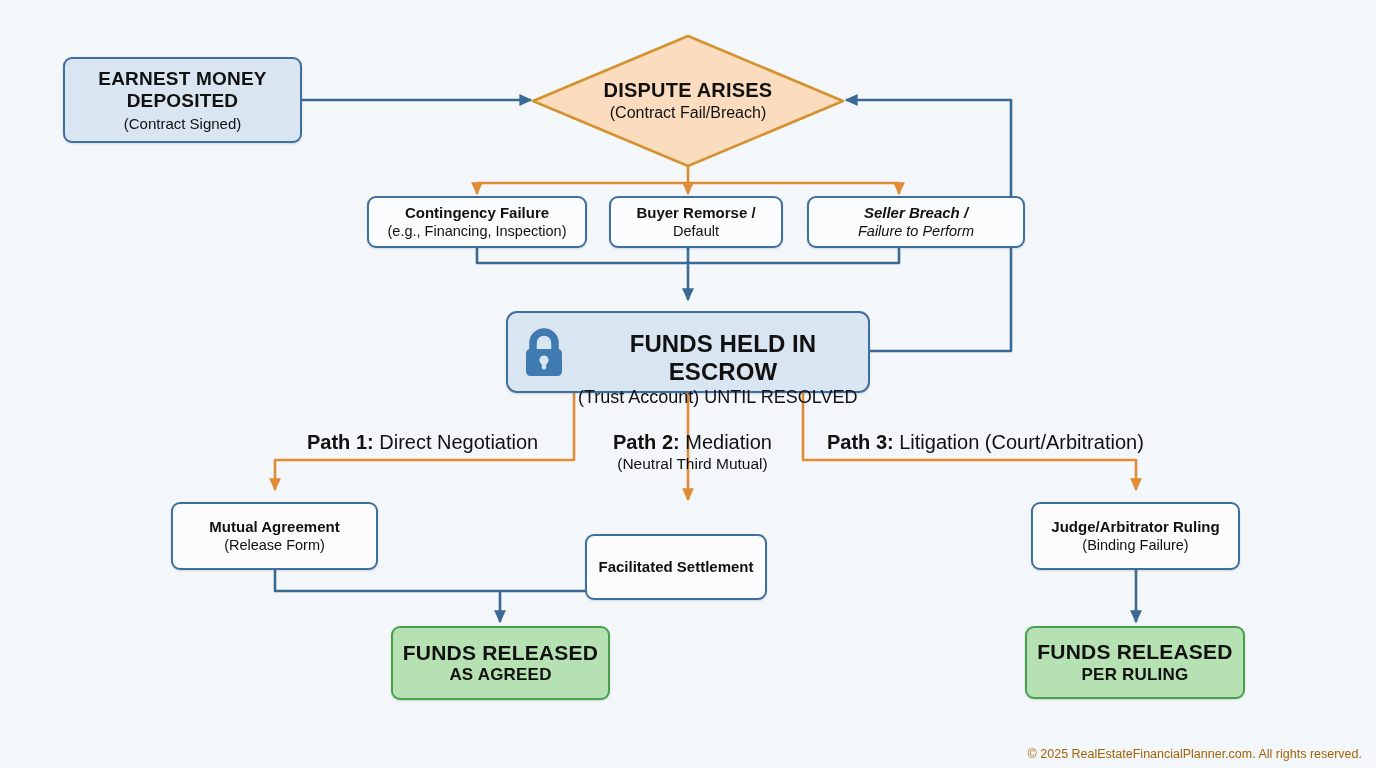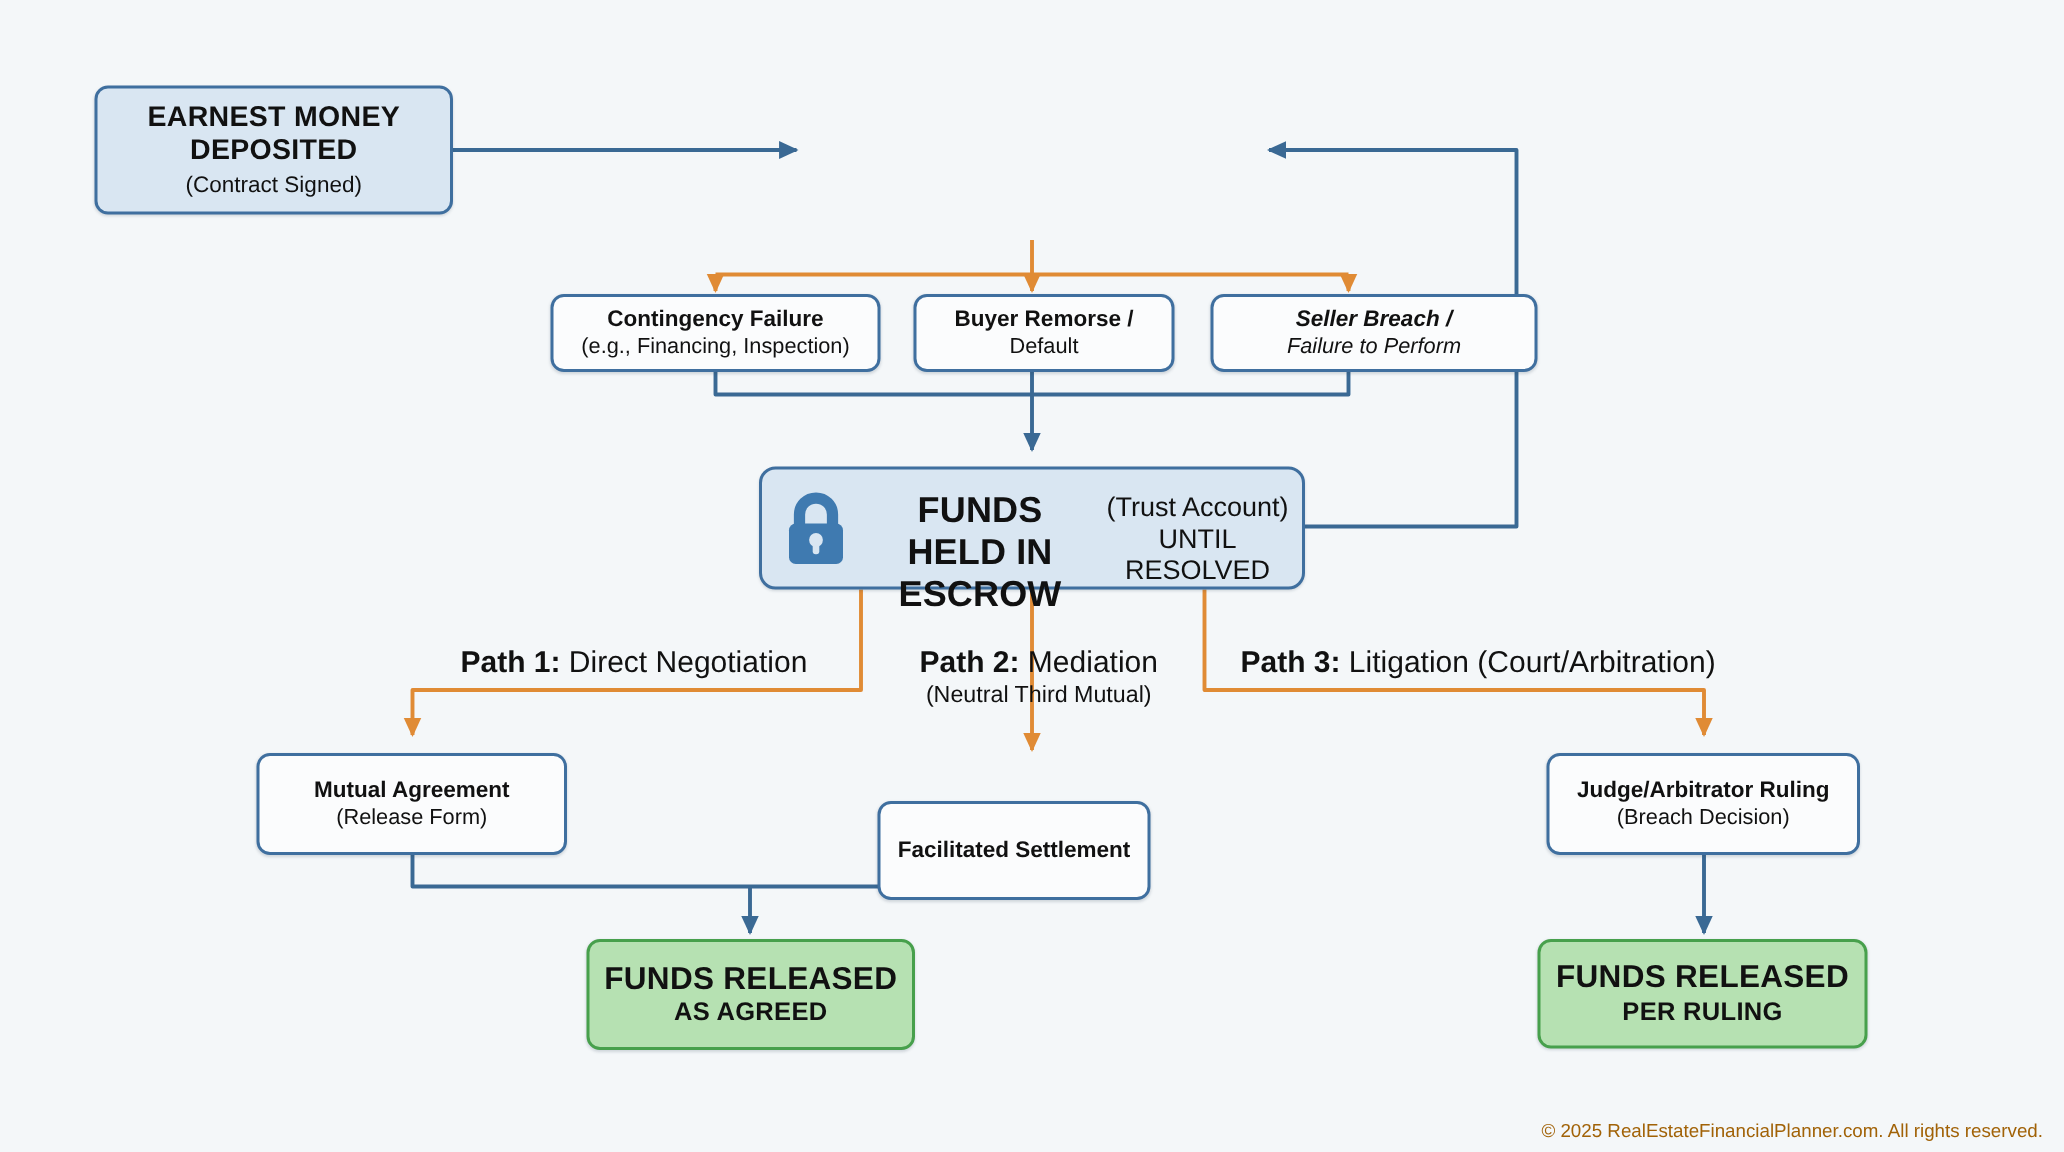--- a/index.html
+++ b/index.html
@@ -74,21 +74,21 @@
     background: #d9e6f2;
     border: 2px solid #3f6f9f;
     flex-direction: row;
     justify-content: flex-start;
     padding-left: 14px;
     gap: 12px;
     border-radius: 11px;
   }
   .n-escrow .txtcol {
     display: flex;
-    flex-direction: row;
+    flex-direction: column;
     align-items: flex-start;
     margin-top: 34px;
   }
   .n-escrow .l1 { font-weight: bold; font-size: 24px; letter-spacing: .1px; }
   .n-escrow .l2 { font-weight: normal; font-size: 18px; margin-top: 1px; }
   .lock-icon { flex: 0 0 auto; display: block; }
 
   
   .diamond-wrap {
     position: absolute;
@@ -191,20 +191,29 @@
 
       <path d="M1136,570 L1136,622" stroke="#3a6994" stroke-width="2.6" marker-end="url(#arrB)"></path>
     </g>
   </svg>
 
   <div class="node n-blue" style="left:63px; top:57px; width:239px; height:86px;">
     <span class="l1">EARNEST MONEY DEPOSITED</span>
     <span class="l2">(Contract Signed)</span>
   </div>
 
+  <div class="diamond-wrap" style="left:530px; top:33px; width:316px; height:136px;">
+    <svg width="316" height="136" viewBox="0 0 316 136">
+      <polygon points="158,3 313,68 158,133 3,68" fill="#fbdcbf" stroke="#d4922f" stroke-width="2.6" stroke-linejoin="round"></polygon>
+    </svg>
+    <div class="diamond-label">
+      <span class="l1">DISPUTE ARISES</span>
+      <span class="l2">(Contract Fail/Breach)</span>
+    </div>
+  </div>
 
   <div class="node n-white" style="left:367px; top:196px; width:220px; height:52px;">
     <span class="l1">Contingency Failure</span>
     <span class="l2">(e.g., Financing, Inspection)</span>
   </div>
 
   <div class="node n-white" style="left:609px; top:196px; width:174px; height:52px;">
     <span class="l1">Buyer Remorse /</span>
     <span class="l2">Default</span>
   </div>
@@ -244,21 +253,21 @@
     <span class="l1">Mutual Agreement</span>
     <span class="l2">(Release Form)</span>
   </div>
 
   <div class="node n-white" style="left:585px; top:506px; width:182px; height:66px;margin-top:28px;">
     <span class="l1">Facilitated Settlement</span>
   </div>
 
   <div class="node n-white" style="left:1031px; top:502px; width:209px; height:68px;">
     <span class="l1">Judge/Arbitrator Ruling</span>
-    <span class="l2">(Breach Decision)</span>
+    <span class="l2">(Binding Failure)</span>
   </div>
 
   <div class="node n-green" style="left:391px; top:626px; width:219px; height:74px;">
     <span class="l1">FUNDS RELEASED</span>
     <span class="l2">AS AGREED</span>
   </div>
 
   <div class="node n-green" style="left:1025px; top:626px; width:220px; height:73px;">
     <span class="l1">FUNDS RELEASED</span>
     <span class="l2">PER RULING</span>

